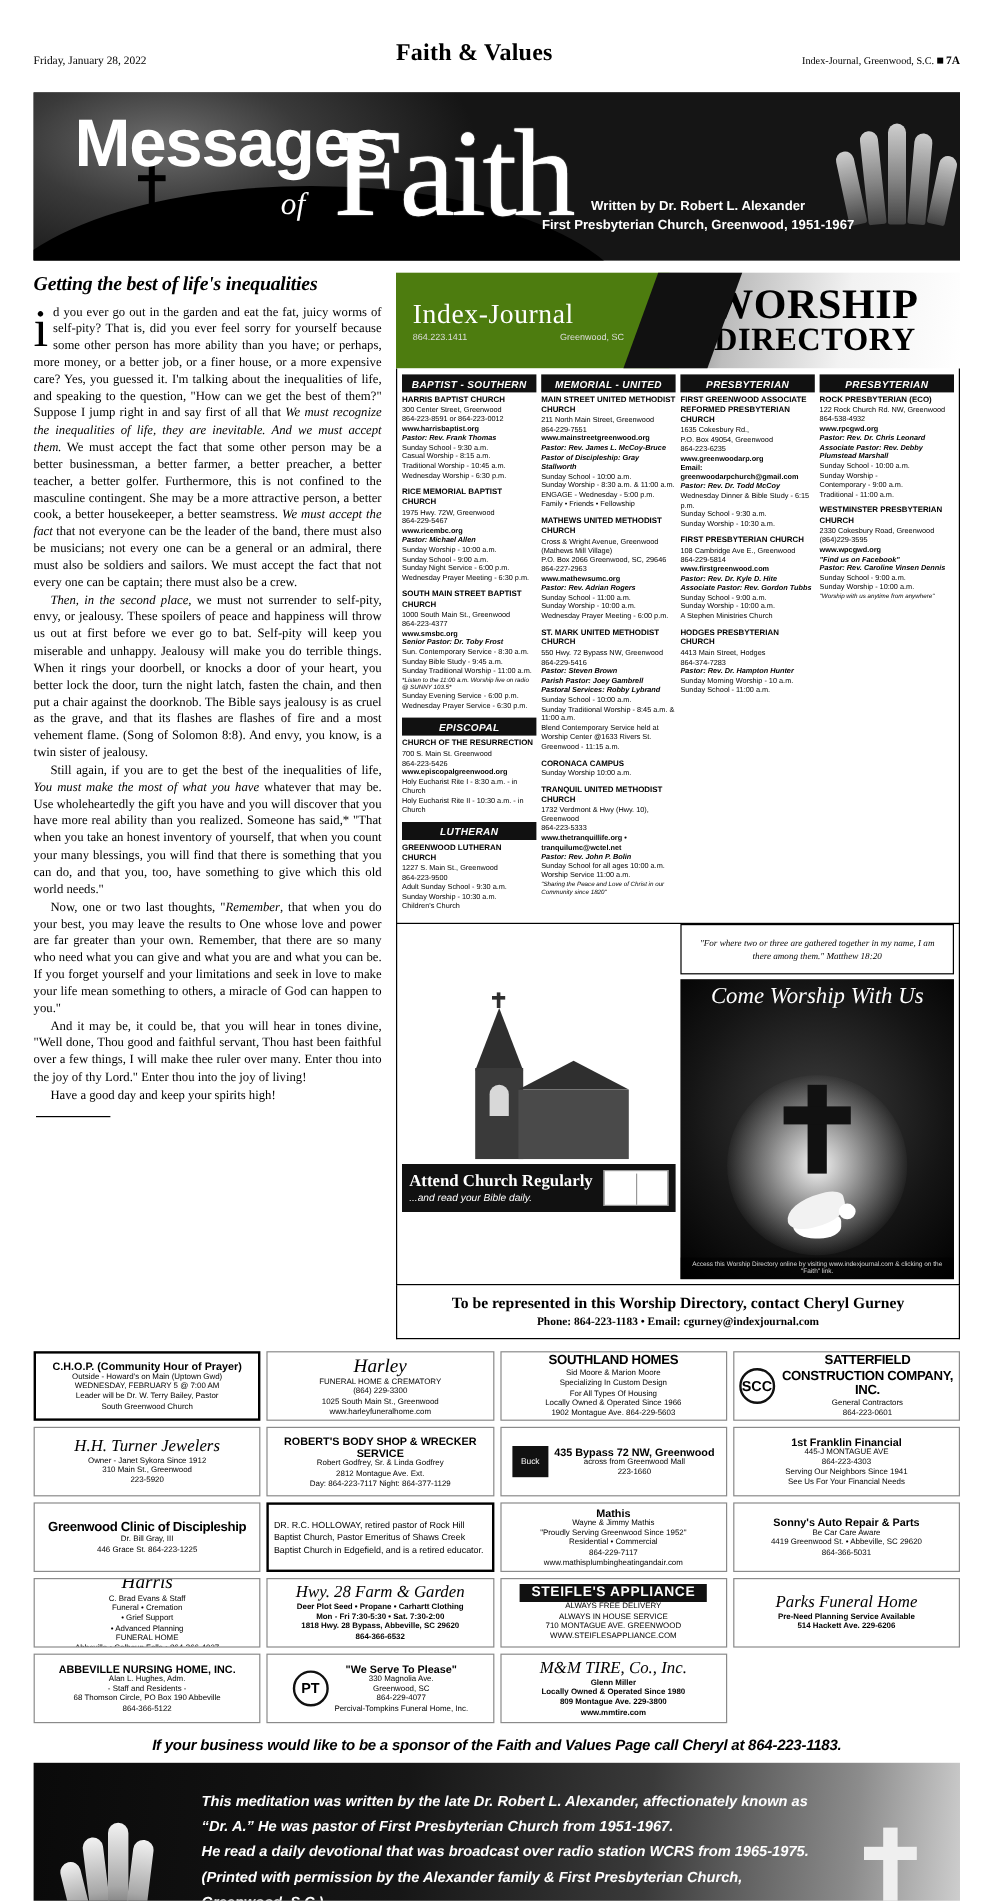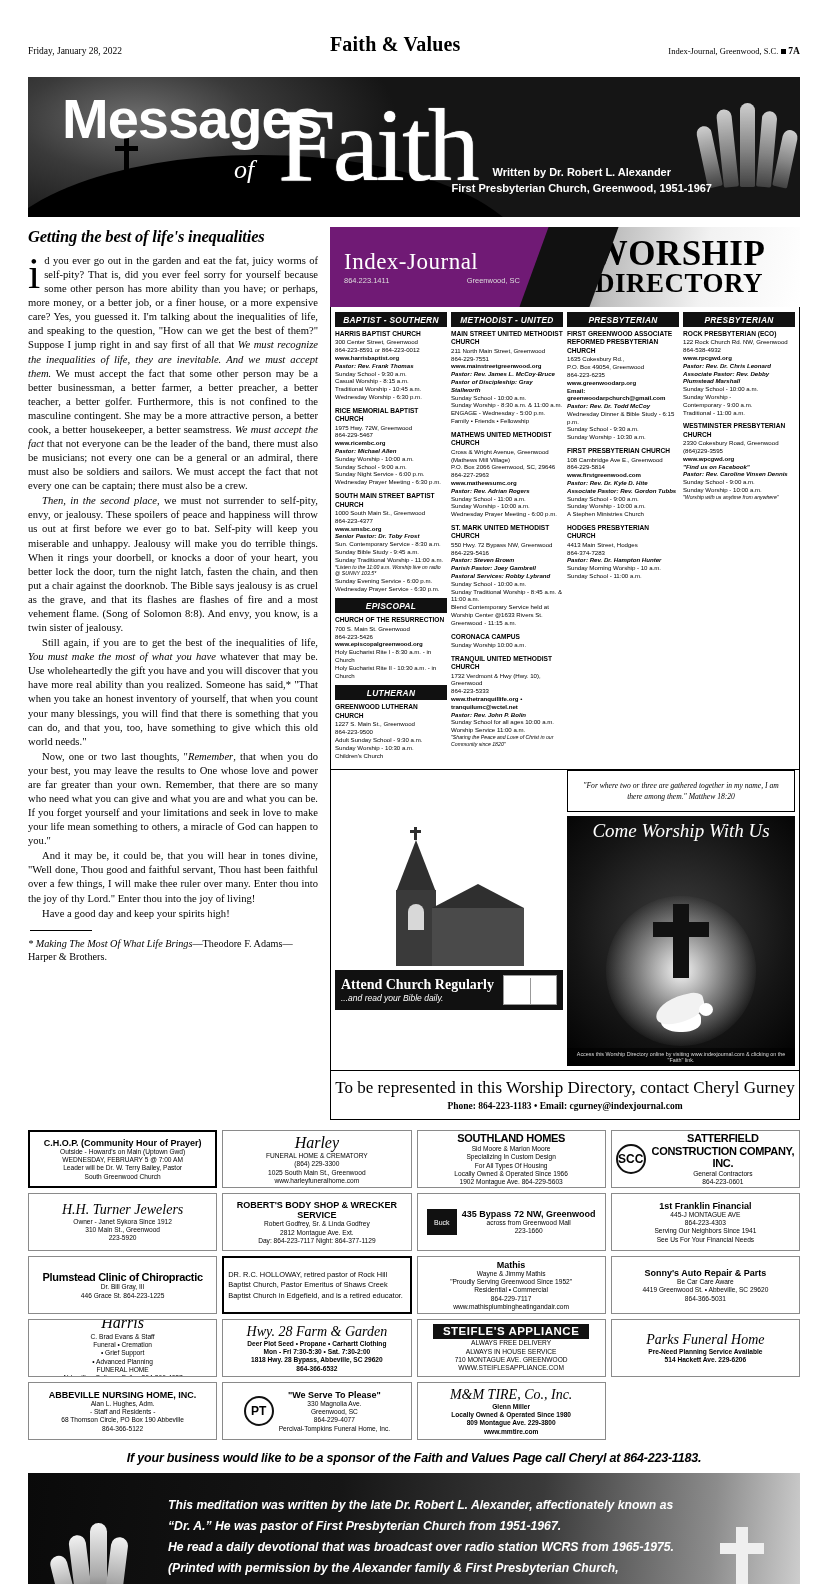--- a/index.html
+++ b/index.html
@@ -89,21 +89,21 @@
   .art-body p.first:first-letter {
     float: left; font-size: 44px; line-height: .82; padding: 2px 4px 0 0; font-weight: normal;
   }
   .art-body i { font-style: italic; }
   .art-rule { width: 62px; height: 1px; background: #000; margin: 9px 0 6px 2px; }
   .art-foot { font-family: "Liberation Serif", serif; font-size: 10.2px; line-height: 1.33; }
 
   
   .wd-header { display: flex; height: 80px; position: relative; overflow: hidden; }
   .wd-logo {
-    position: relative; width: 228px; background: #701a75; color: #fff;
+    position: relative; width: 228px; background: #4d7c0f; color: #fff;
     display: flex; flex-direction: column; justify-content: center; padding-left: 14px;
   }
   .wd-logo:after {
     content: ""; position: absolute; right: -46px; top: 0; width: 70px; height: 100%;
     background: #111; transform: skewX(-20deg);
   }
   .wd-logo .ij {
     font-family: "Liberation Serif", serif; font-size: 23px; letter-spacing: .5px;
     position: relative; z-index: 2;
   }
@@ -204,21 +204,21 @@
   .dove .bdy { position:absolute; left:14px; bottom:4px; width:40px; height:22px; background:#fff; border-radius:60% 40% 50% 50%; }
   .dove .wng { position:absolute; left:8px; bottom:14px; width:50px; height:26px; background:#f2f2f2; border-radius:70% 30% 60% 40%; transform: rotate(-14deg); }
   .dove .hd { position:absolute; right:2px; bottom:20px; width:14px; height:13px; background:#fff; border-radius:50%; }
   .worship-art .accessbar {
     position: absolute; left: 0; right: 0; bottom: 0; text-align: center;
     font-size: 5.4px; color: #ddd; padding: 3px 4px; background: rgba(0,0,0,.55);
   }
 
   
   .contact-strip { border: 1px solid #000; border-top: none; text-align: center; padding: 7px 0 8px; }
-  .contact-strip .l1 { font-weight: normal; font-size: 17px; font-family: "Liberation Serif", serif; }
+  .contact-strip .l1 { font-weight: bold; font-size: 13px; font-family: "Liberation Serif", serif; }
   .contact-strip .l2 { font-weight: bold; font-size: 9.5px; font-family: "Liberation Serif", serif; margin-top: 3px; }
 
   
   .ads { display: grid; grid-template-columns: repeat(4, 1fr); gap: 5px; margin-top: 10px; }
   .ad {
     border: 1px solid #8a8a8a; height: 58px; padding: 3px 4px;
     display: flex; flex-direction: column; align-items: center; justify-content: center;
     text-align: center; overflow: hidden; background: #fff;
   }
   .ad.strong { border: 2px solid #000; }
@@ -308,23 +308,20 @@
       <div class="art-head">Getting the best of life's inequalities</div>
       <div class="art-body">
         <p class="first"><span>id you ever go out in the garden and eat the fat, juicy worms of self-pity? That is, did you ever feel sorry for yourself because some other person has more ability than you have; or perhaps, more money, or a better job, or a finer house, or a more expensive care? Yes, you guessed it. I'm talking about the inequalities of life, and speaking to the question, "How can we get the best of them?" Suppose I jump right in and say first of all that </span><i>We must recognize the inequalities of life, they are inevitable. And we must accept them.</i><span> We must accept the fact that some other person may be a better businessman, a better farmer, a better preacher, a better teacher, a better golfer. Furthermore, this is not confined to the masculine contingent. She may be a more attractive person, a better cook, a better housekeeper, a better seamstress. </span><i>We must accept the fact</i><span> that not everyone can be the leader of the band, there must also be musicians; not every one can be a general or an admiral, there must also be soldiers and sailors. We must accept the fact that not every one can be captain; there must also be a crew.</span></p>
         <p><i>Then, in the second place</i><span>, we must not surrender to self-pity, envy, or jealousy. These spoilers of peace and happiness will throw us out at first before we ever go to bat. Self-pity will keep you miserable and unhappy. Jealousy will make you do terrible things. When it rings your doorbell, or knocks a door of your heart, you better lock the door, turn the night latch, fasten the chain, and then put a chair against the doorknob. The Bible says jealousy is as cruel as the grave, and that its flashes are flashes of fire and a most vehement flame. (Song of Solomon 8:8). And envy, you know, is a twin sister of jealousy.</span></p>
         <p><span>Still again, if you are to get the best of the inequalities of life, </span><i>You must make the most of what you have</i><span> whatever that may be. Use wholeheartedly the gift you have and you will discover that you have more real ability than you realized. Someone has said,* "That when you take an honest inventory of yourself, that when you count your many blessings, you will find that there is something that you can do, and that you, too, have something to give which this old world needs."</span></p>
         <p><span>Now, one or two last thoughts, "</span><i>Remember</i><span>, that when you do your best, you may leave the results to One whose love and power are far greater than your own. Remember, that there are so many who need what you can give and what you are and what you can be. If you forget yourself and your limitations and seek in love to make your life mean something to others, a miracle of God can happen to you."</span></p>
         <p>And it may be, it could be, that you will hear in tones divine, "Well done, Thou good and faithful servant, Thou hast been faithful over a few things, I will make thee ruler over many. Enter thou into the joy of thy Lord." Enter thou into the joy of living!</p>
         <p>Have a good day and keep your spirits high!</p>
       </div>
       <div class="art-rule"></div>
-      <div class="art-foot">
-        <i>* Making The Most Of What Life Brings</i><span>—Theodore F. Adams—Harper &amp; Brothers.</span>
-      </div>
     </div>
 
     <div class="col-directory">
 
       <div class="wd-header">
         <div class="wd-logo">
           <div class="ij">Index-Journal</div>
           <div class="sub">
             <span>864.223.1411</span>
             <span>Greenwood, SC</span>
@@ -387,21 +384,21 @@
             <div class="ch">
               <div class="nm">GREENWOOD LUTHERAN CHURCH</div>
               <div class="ln">1227 S. Main St., Greenwood</div>
               <div class="ln">864-223-9500</div>
               <div class="ln">Adult Sunday School - 9:30 a.m.</div>
               <div class="ln">Sunday Worship - 10:30 a.m.</div>
               <div class="ln">Children's Church</div>
             </div>
           </div>
           <div class="dir-col">
-            <div class="denom-bar">METHODIST - UNITED</div>
+            <div class="denom-bar">MEMORIAL - UNITED</div>
             <div class="ch">
               <div class="nm">MAIN STREET UNITED METHODIST CHURCH</div>
               <div class="ln">211 North Main Street, Greenwood</div>
               <div class="ln">864-229-7551</div>
               <div class="web">www.mainstreetgreenwood.org</div>
               <div class="it">Pastor: Rev. James L. McCoy-Bruce</div>
               <div class="it">Pastor of Discipleship: Gray Stallworth</div>
               <div class="ln">Sunday School - 10:00 a.m.</div>
               <div class="ln">Sunday Worship - 8:30 a.m. &amp; 11:00 a.m.</div>
               <div class="ln">ENGAGE - Wednesday - 5:00 p.m.</div>
@@ -632,21 +629,21 @@
             <div class="s">445-J MONTAGUE AVE</div>
             <div class="s">864-223-4303</div>
             <div class="s">Serving Our Neighbors Since 1941</div>
             <div class="s">See Us For Your Financial Needs</div>
           </div>
         </div>
       </div>
       <div class="ad">
         <div class="" style="flex-direction: column;">
           <div>
-            <div class="n outline">Plumstead Clinic of Chiropractic</div>
+            <div class="n outline">Greenwood Clinic of Discipleship</div>
             <div class="s">Dr. Bill Gray, III</div>
             <div class="s">446 Grace St.      864-223-1225</div>
           </div>
         </div>
       </div>
       <div class="ad strong left-text">
         <div class="" style="flex-direction: column;">
           <div>
             <div class="s">DR. R.C. HOLLOWAY, retired pastor of Rock Hill Baptist Church, Pastor Emeritus of Shaws Creek Baptist Church in Edgefield, and is a retired educator.</div>
           </div>

